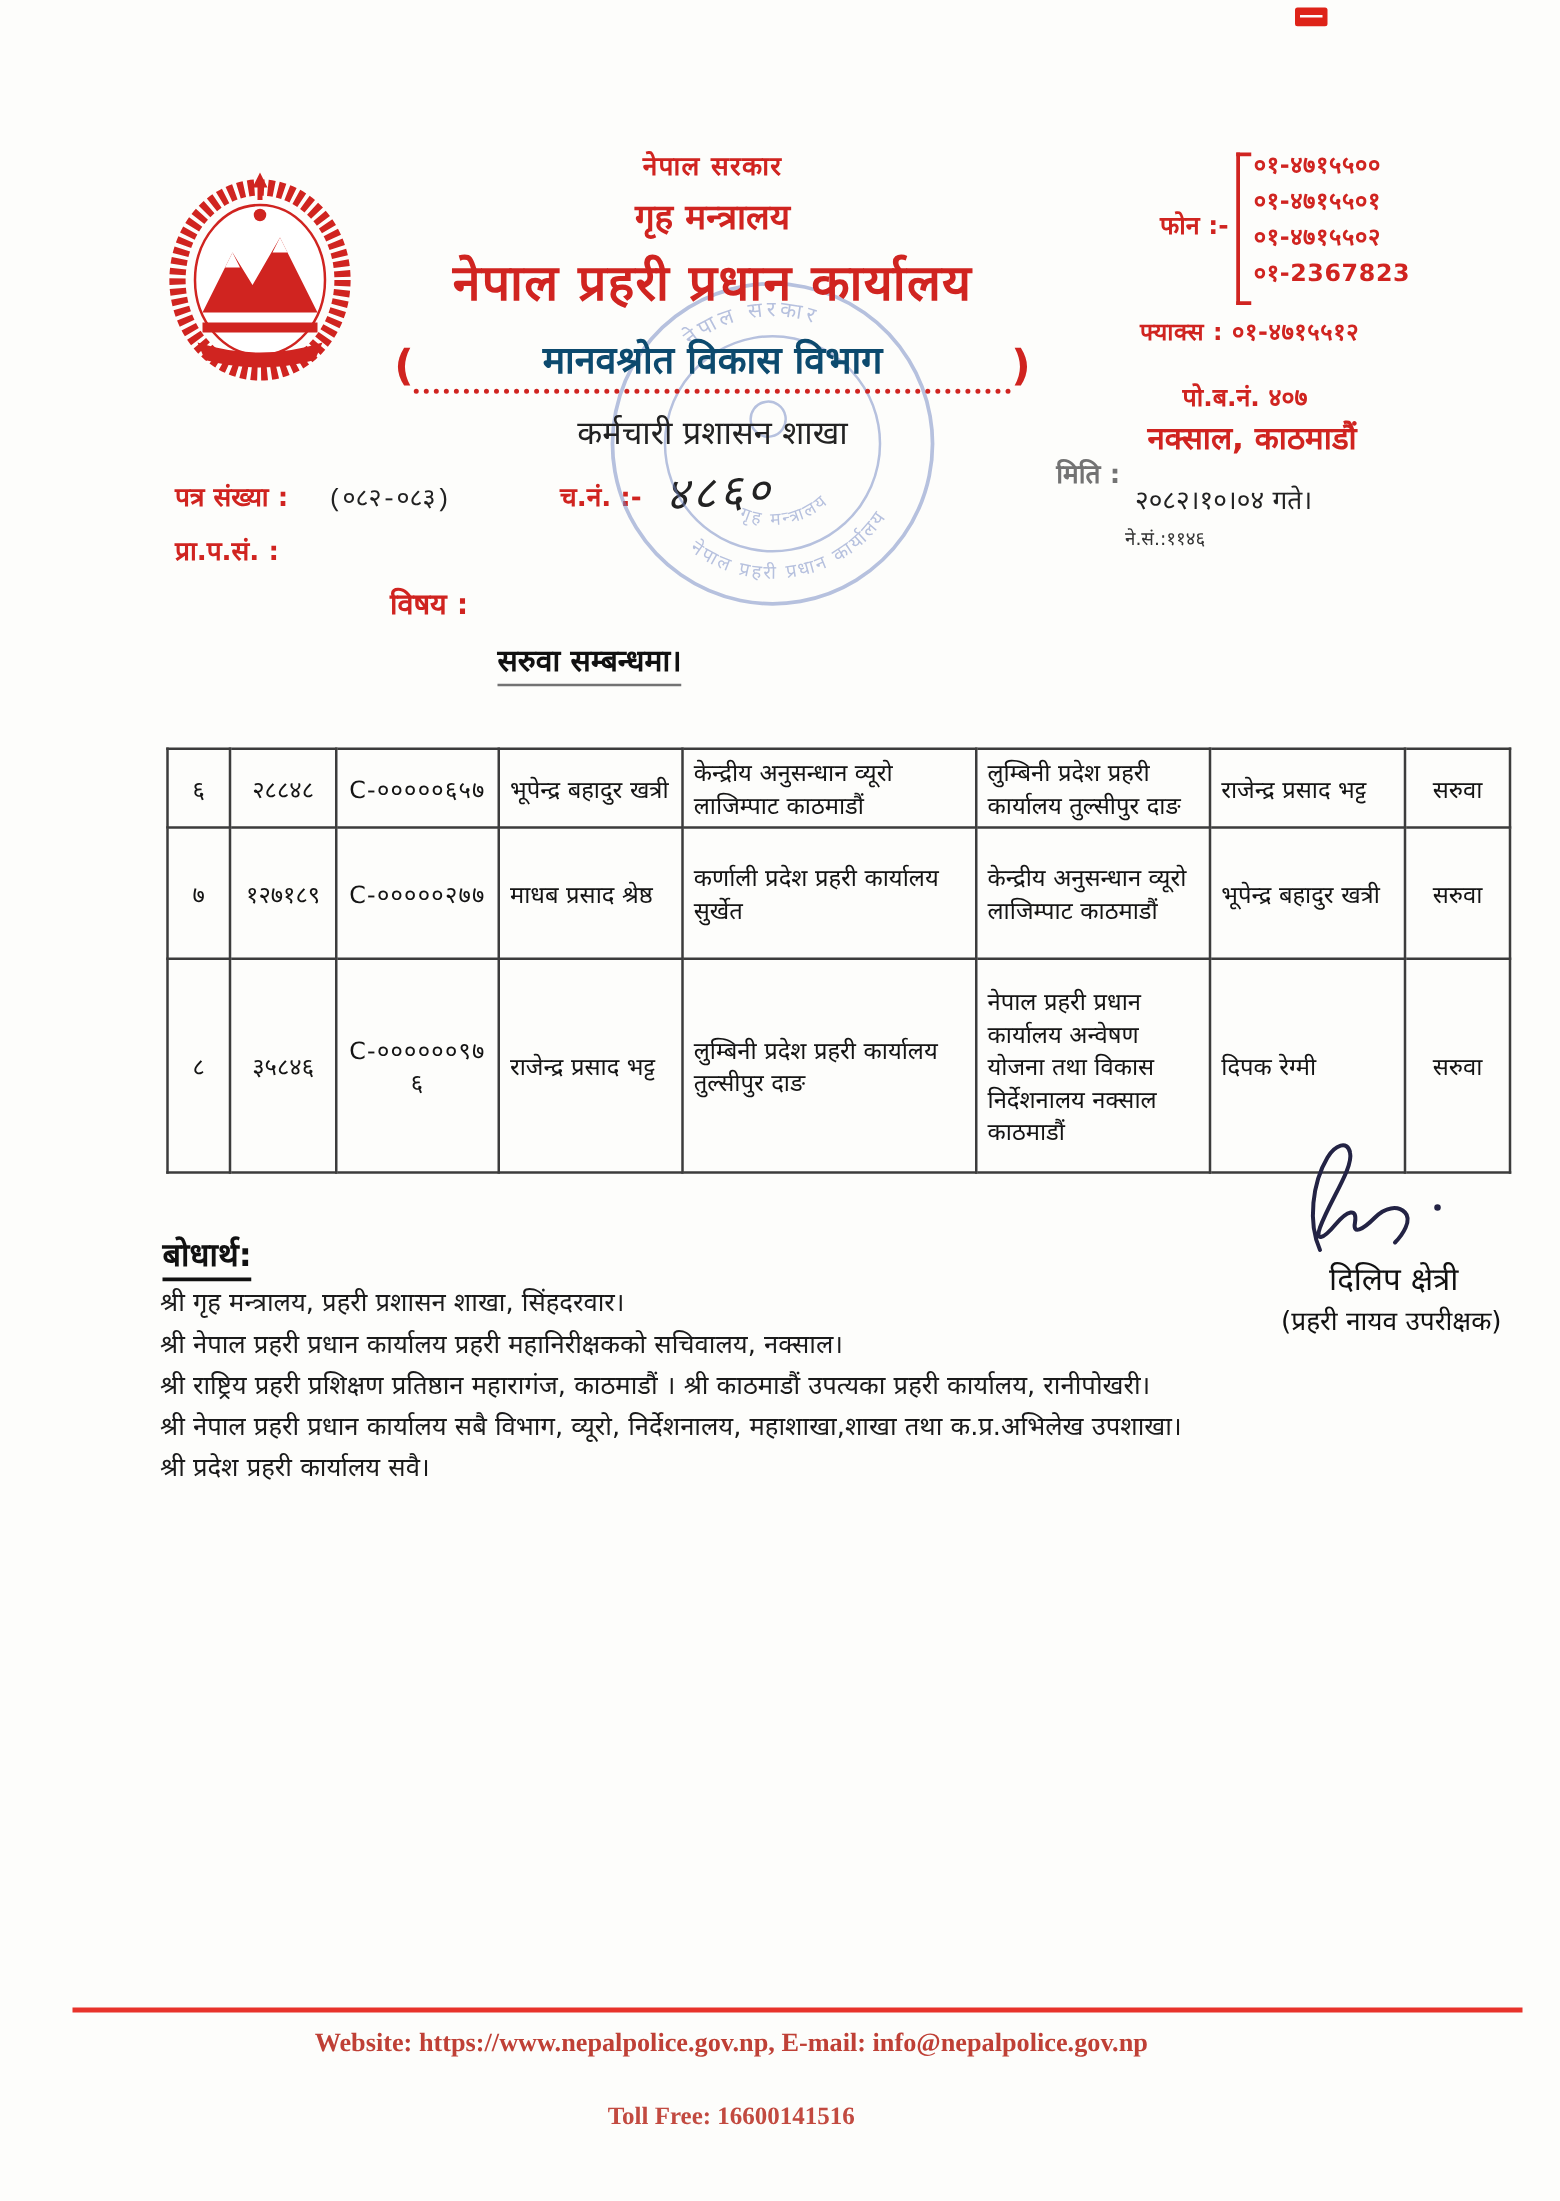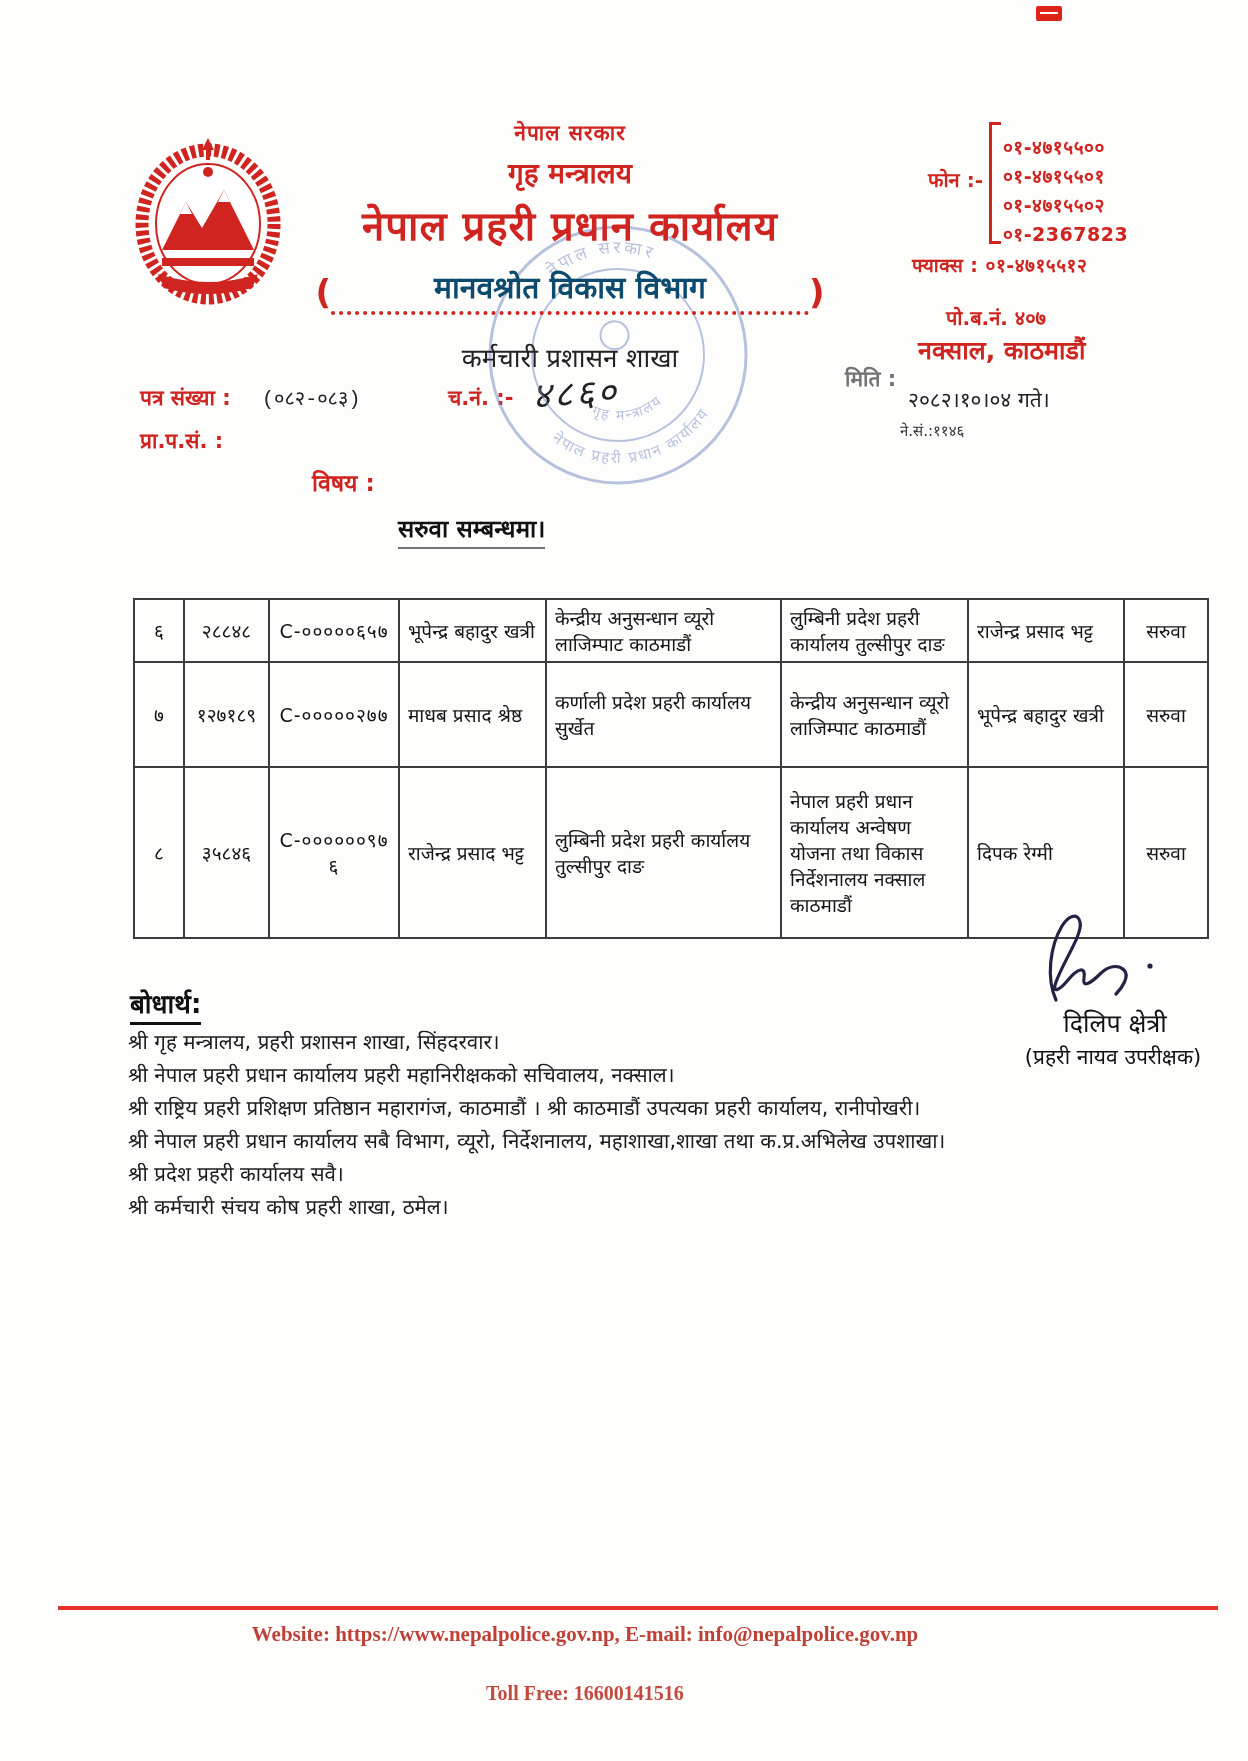--- a/index.html
+++ b/index.html
@@ -19,27 +19,27 @@
 
   
   .header{left:280px; top:118px; width:580px; text-align:center; z-index:2;}
   .gov-line{font-size:21px; font-weight:bold; color:#d02420; letter-spacing:1px;}
   .ministry{font-size:28px; font-weight:bold; color:#d02420; margin-top:7px;}
   .office{font-size:40px; font-weight:bold; color:#d02420; margin-top:6px; letter-spacing:1px;}
   .dept-row{margin-top:14px; white-space:nowrap;}
   .paren{color:#d02420; font-size:34px; font-weight:bold; vertical-align:-6px;}
   .dept-inner{display:inline-block; width:478px; border-bottom:4px dotted #d02420; padding-bottom:4px;}
   .dept-text{font-size:30px; font-weight:bold; color:#0c4a6e;}
-  .section-line{font-size:26px; color:#222; margin-top:24px;}
+  .section-line{font-size:26px; color:#222; margin-top:12px;}
 
   
   .phone-block{left:928px; top:118px; display:flex; align-items:flex-start; z-index:2;}
   .phone-label{font-size:20px; font-weight:bold; color:#d02420; margin-top:48px; white-space:nowrap;}
   .bracket{width:9px; height:116px; border-left:3px solid #d02420; border-top:3px solid #d02420; border-bottom:3px solid #d02420; margin:4px 2px 0 6px;}
-  .phone-list{font-size:19px; font-weight:bold; color:#d02420; line-height:29px; letter-spacing:.5px;margin-top:15px;}
+  .phone-list{font-size:19px; font-weight:bold; color:#d02420; line-height:29px; letter-spacing:.5px;}
   .fax-line{left:912px; top:252px; font-size:19px; font-weight:bold; color:#d02420; letter-spacing:.5px;}
   .pobox{left:946px; top:304px; font-size:20px; font-weight:bold; color:#d02420;}
   .address{left:918px; top:332px; font-size:25px; font-weight:bold; color:#d02420;}
 
   
   .letter-no-label{left:140px; top:383px; font-size:21px; font-weight:bold; color:#d02420;}
   .letter-no-value{left:262px; top:384px; font-size:20px; color:#222;font-family:Liberation Mono, monospace;}
   .ref-label{left:448px; top:383px; font-size:21px; font-weight:bold; color:#d02420;}
   .ref-value{left:532px; top:368px; font-size:36px; color:#222; font-style:italic; transform:rotate(-3deg); letter-spacing:3px;}
   .papasa{left:140px; top:426px; font-size:21px; font-weight:bold; color:#d02420;}
@@ -204,20 +204,19 @@
   <div class="abs sig-name">दिलिप क्षेत्री</div>
   <div class="abs sig-title">(प्रहरी नायव उपरीक्षक)</div>
 
   <div class="abs cc-heading">बोधार्थ:</div>
   <div class="abs cc-list">
     <div>श्री गृह मन्त्रालय, प्रहरी प्रशासन शाखा, सिंहदरवार।</div>
     <div>श्री नेपाल प्रहरी प्रधान कार्यालय प्रहरी महानिरीक्षकको सचिवालय, नक्साल।</div>
     <div>श्री राष्ट्रिय प्रहरी प्रशिक्षण प्रतिष्ठान महारागंज, काठमाडौं । श्री काठमाडौं उपत्यका  प्रहरी कार्यालय, रानीपोखरी।</div>
     <div>श्री नेपाल प्रहरी प्रधान कार्यालय सबै विभाग, व्यूरो, निर्देशनालय, महाशाखा,शाखा तथा क.प्र.अभिलेख उपशाखा।</div>
     <div>श्री प्रदेश प्रहरी कार्यालय सवै।</div>
-    <div>श्री कर्मचारी संचय कोष प्रहरी शाखा, ठमेल।</div>
   </div>
 
   <div class="abs footer-line"></div>
   <div class="abs footer-web">Website: https://www.nepalpolice.gov.np, E-mail: info@nepalpolice.gov.np</div>
   <div class="abs footer-toll">Toll Free: 16600141516</div>
 
 </div>
 
 </body></html>

